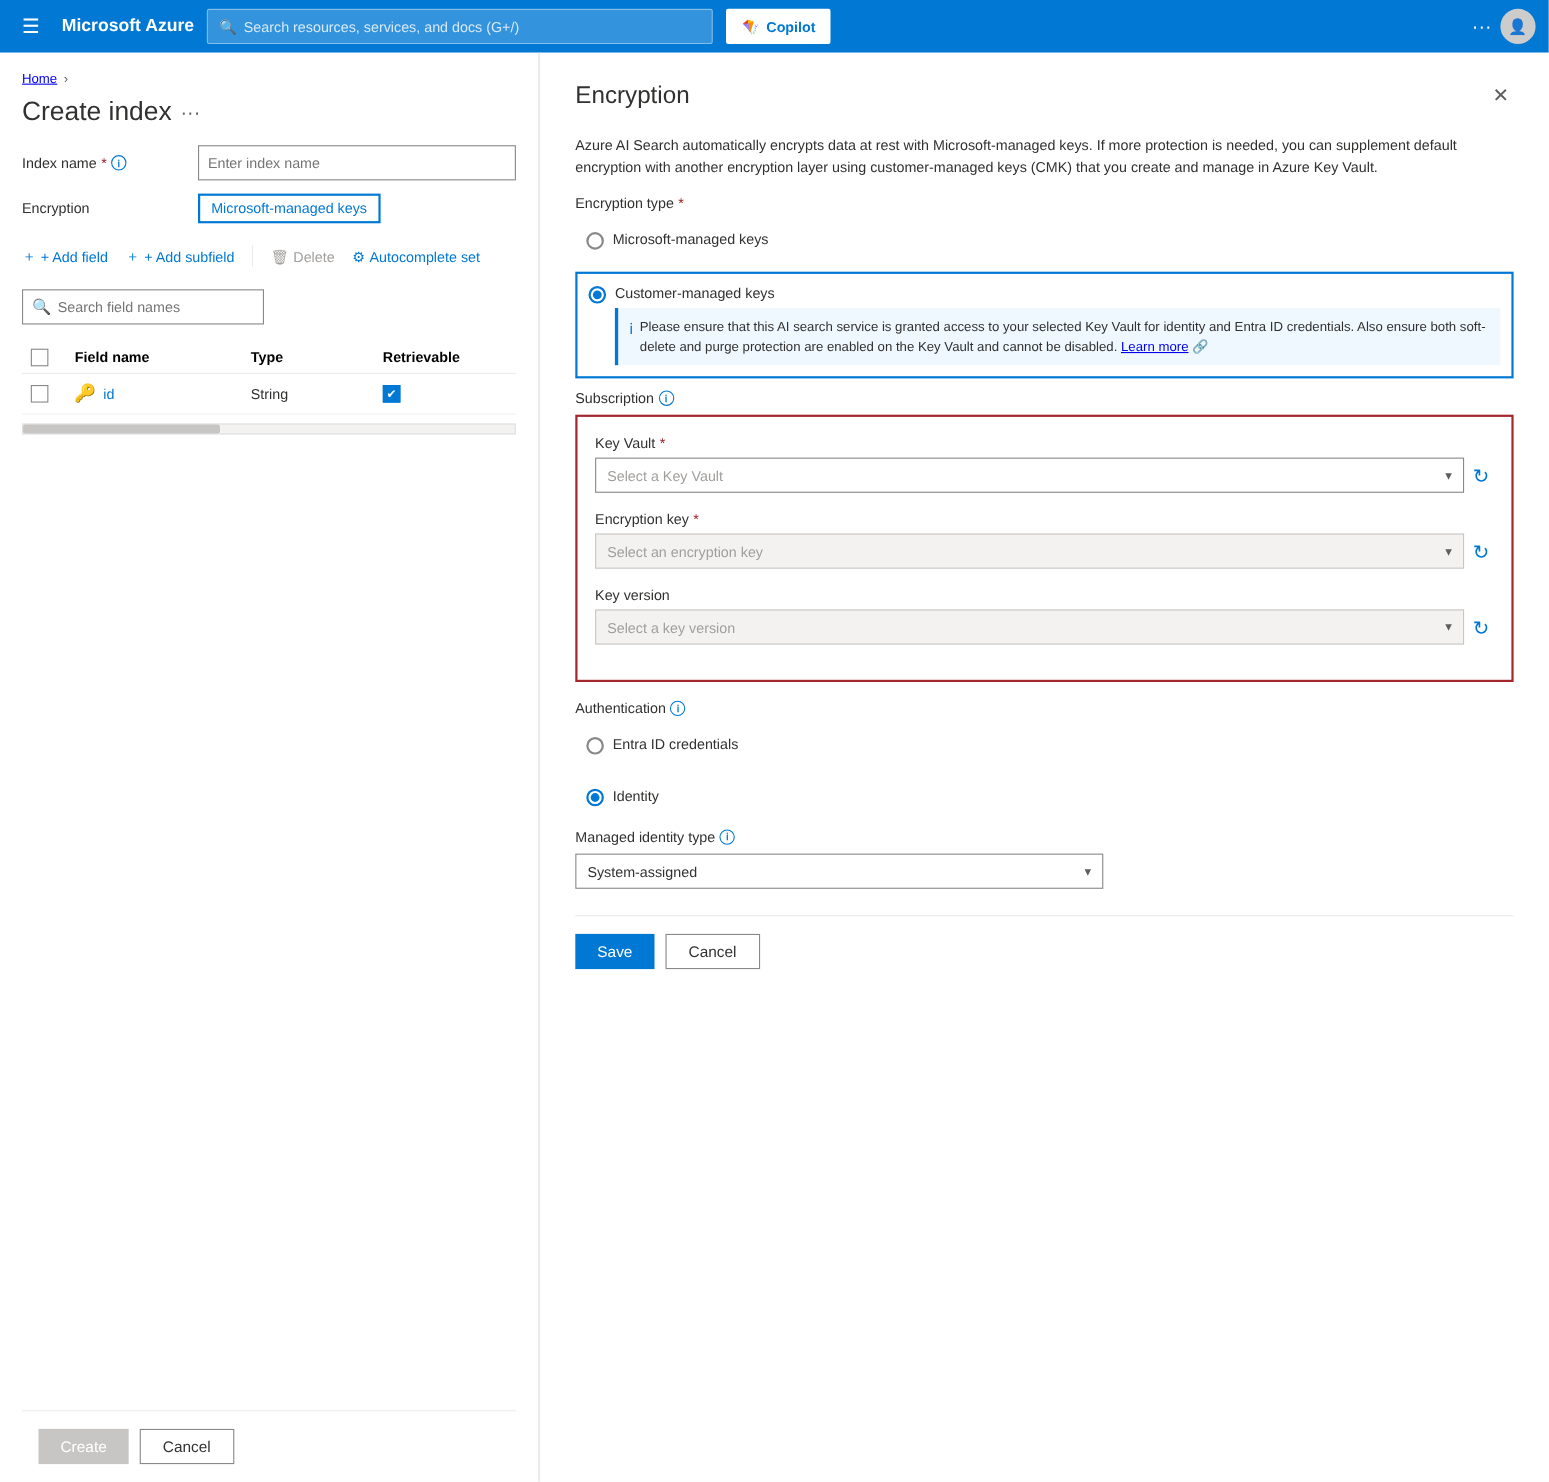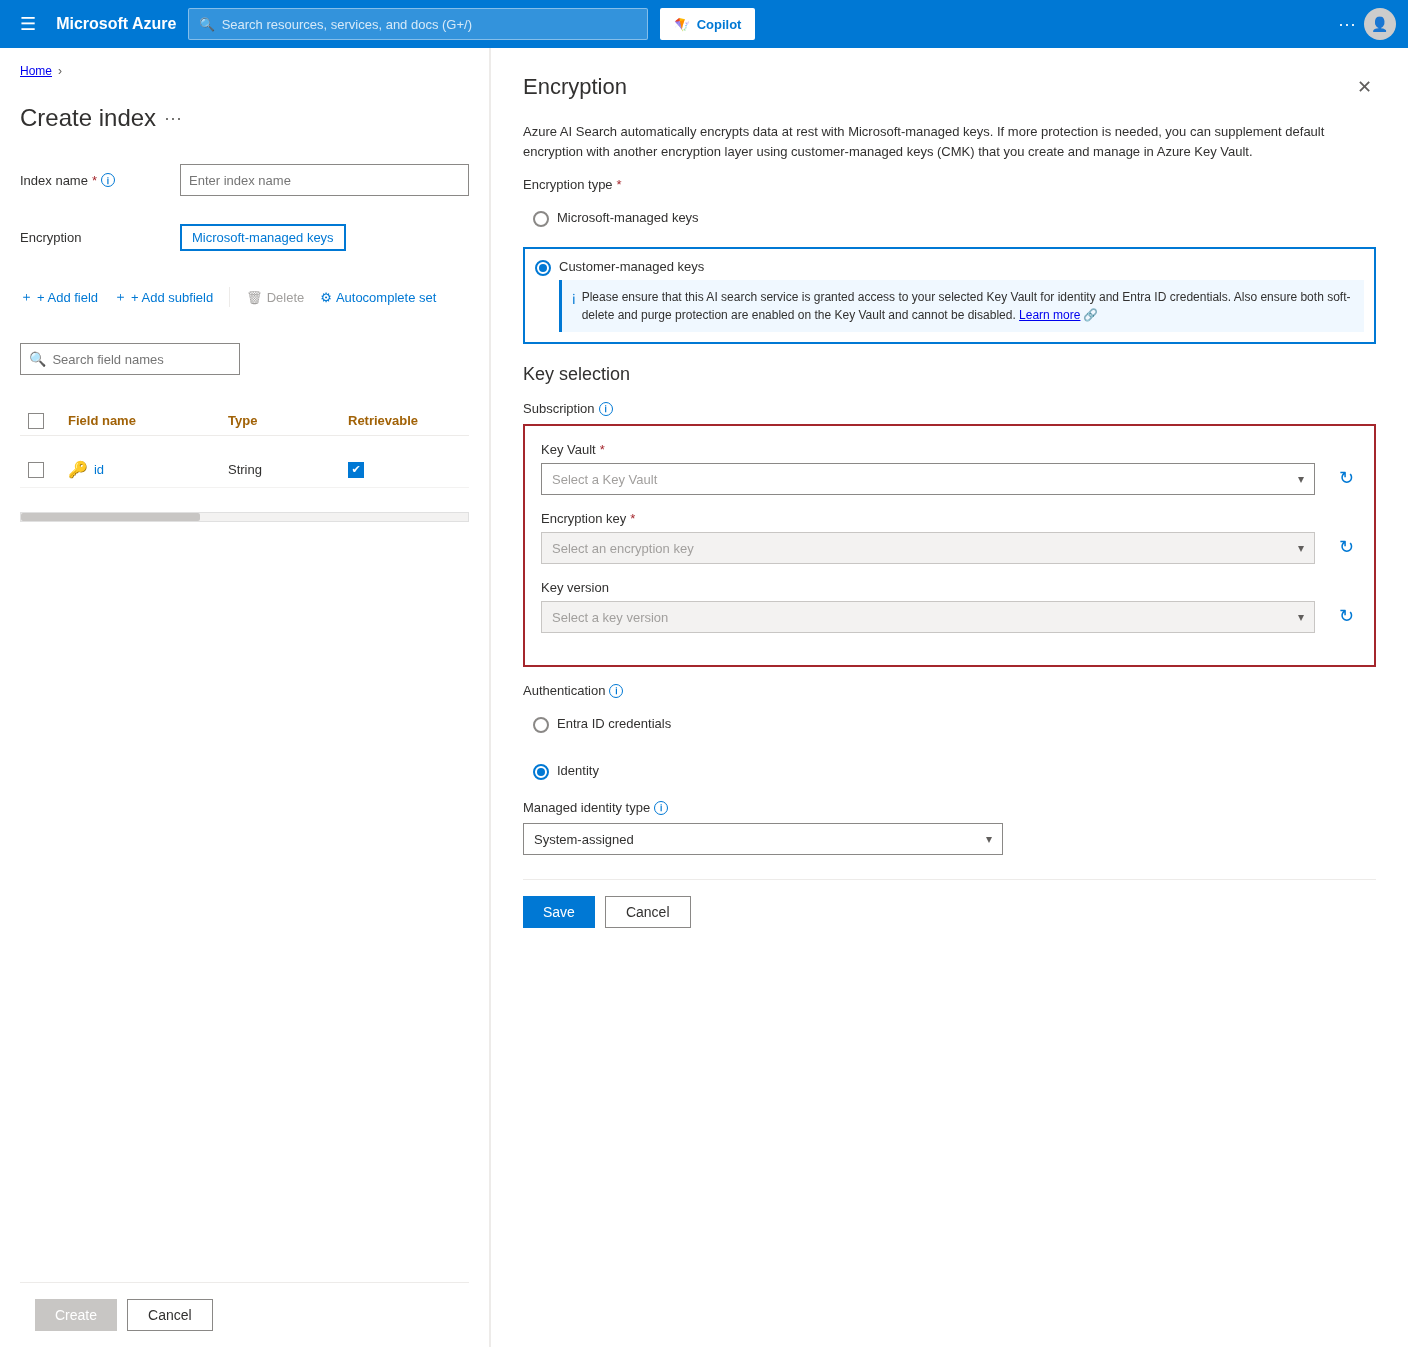--- a/index.html
+++ b/index.html
@@ -59,21 +59,21 @@
     
     .left-panel {
       width: 490px;
       min-width: 490px;
       background: white;
       padding: 16px 20px;
       border-right: 1px solid #edebe9;
       overflow-y: auto;
       display: flex;
       flex-direction: column;
-      gap: 16px;
+      gap: 0;
     }
     .breadcrumb { display: flex; align-items: center; gap: 6px; font-size: 12px; color: #0078d4; margin-bottom: 10px; }
     .breadcrumb-sep { color: #605e5c; font-size: 12px; }
     .page-title { font-size: 24px; font-weight: 300; color: #323130; display: flex; align-items: center; gap: 8px; margin-bottom: 16px; }
     .page-title-dots { font-size: 18px; color: #605e5c; cursor: pointer; }
 
     .form-row { display: flex; align-items: center; margin-bottom: 12px; }
     .form-label { width: 160px; font-size: 13px; color: #323130; display: flex; align-items: center; gap: 4px; }
     .form-label-required { color: #a4262c; }
     .form-value { flex: 1; }
@@ -116,21 +116,21 @@
       border: 1px solid #8a8886;
       height: 32px; padding: 0 8px; gap: 6px;
       width: 220px; margin-bottom: 16px;
     }
     .search-box input { border: none; outline: none; font-size: 13px; flex: 1; }
 
     .table-header {
       display: grid;
       grid-template-columns: 40px 160px 120px 100px;
       padding: 6px 8px;
-      font-size: 13px; font-weight: 600; color: #a16207;
+      font-size: 13px; font-weight: 600; color: #000000;
       border-bottom: 1px solid #edebe9;
     }
     .table-row-header-check { display: flex; align-items: center; }
     .checkbox-empty {
       width: 16px; height: 16px; border: 1px solid #8a8886; background: white;
     }
     .checkbox-checked {
       width: 16px; height: 16px; border: 1px solid #0078d4; background: #0078d4;
       display: flex; align-items: center; justify-content: center; color: white; font-size: 11px;
     }
@@ -223,21 +223,21 @@
     .section-title { font-size: 18px; font-weight: 500; color: #323130; margin: 20px 0 16px 0; }
 
     .key-selection-box {
       border: 2px solid #a4262c;
       padding: 16px;
       margin-bottom: 16px;
     }
 
     .field-group { margin-bottom: 16px; }
     .field-label { font-size: 13px; color: #323130; margin-bottom: 6px; display: flex; align-items: center; gap: 4px; }
-    .dropdown-row { display: flex; align-items: flex-start; gap: 20px; }
+    .dropdown-row { display: flex; align-items: flex-end; gap: 4px; }
     .dropdown {
       flex: 1;
       height: 32px; border: 1px solid #8a8886;
       display: flex; align-items: center; justify-content: space-between;
       padding: 0 10px; background: white; cursor: pointer; font-size: 13px;
     }
     .dropdown.disabled { background: #f3f2f1; color: #a19f9d; border-color: #c8c6c4; }
     .dropdown-placeholder { color: #a19f9d; }
     .dropdown-chevron { color: #605e5c; font-size: 12px; }
     .refresh-btn {
@@ -398,21 +398,20 @@
           <span class="info-icon">ℹ</span>
           <span>
             <span>Please ensure that this AI search service is granted access to your selected Key Vault for identity and Entra ID credentials. Also ensure both soft-delete and purge protection are enabled on the Key Vault and cannot be disabled.</span>
             <a href="#">Learn more</a>
             <span> 🔗</span>
           </span>
         </div>
       </div>
     </div>
 
-    <h3 class="section-title">Key selection</h3>
 
     <div class="section-label">
       <span>Subscription</span>
       <span class="info-icon-circle">ℹ</span>
     </div>
 
     <div class="key-selection-box">
       <div class="field-group">
         <div class="field-label">
           <span>Key Vault</span>

